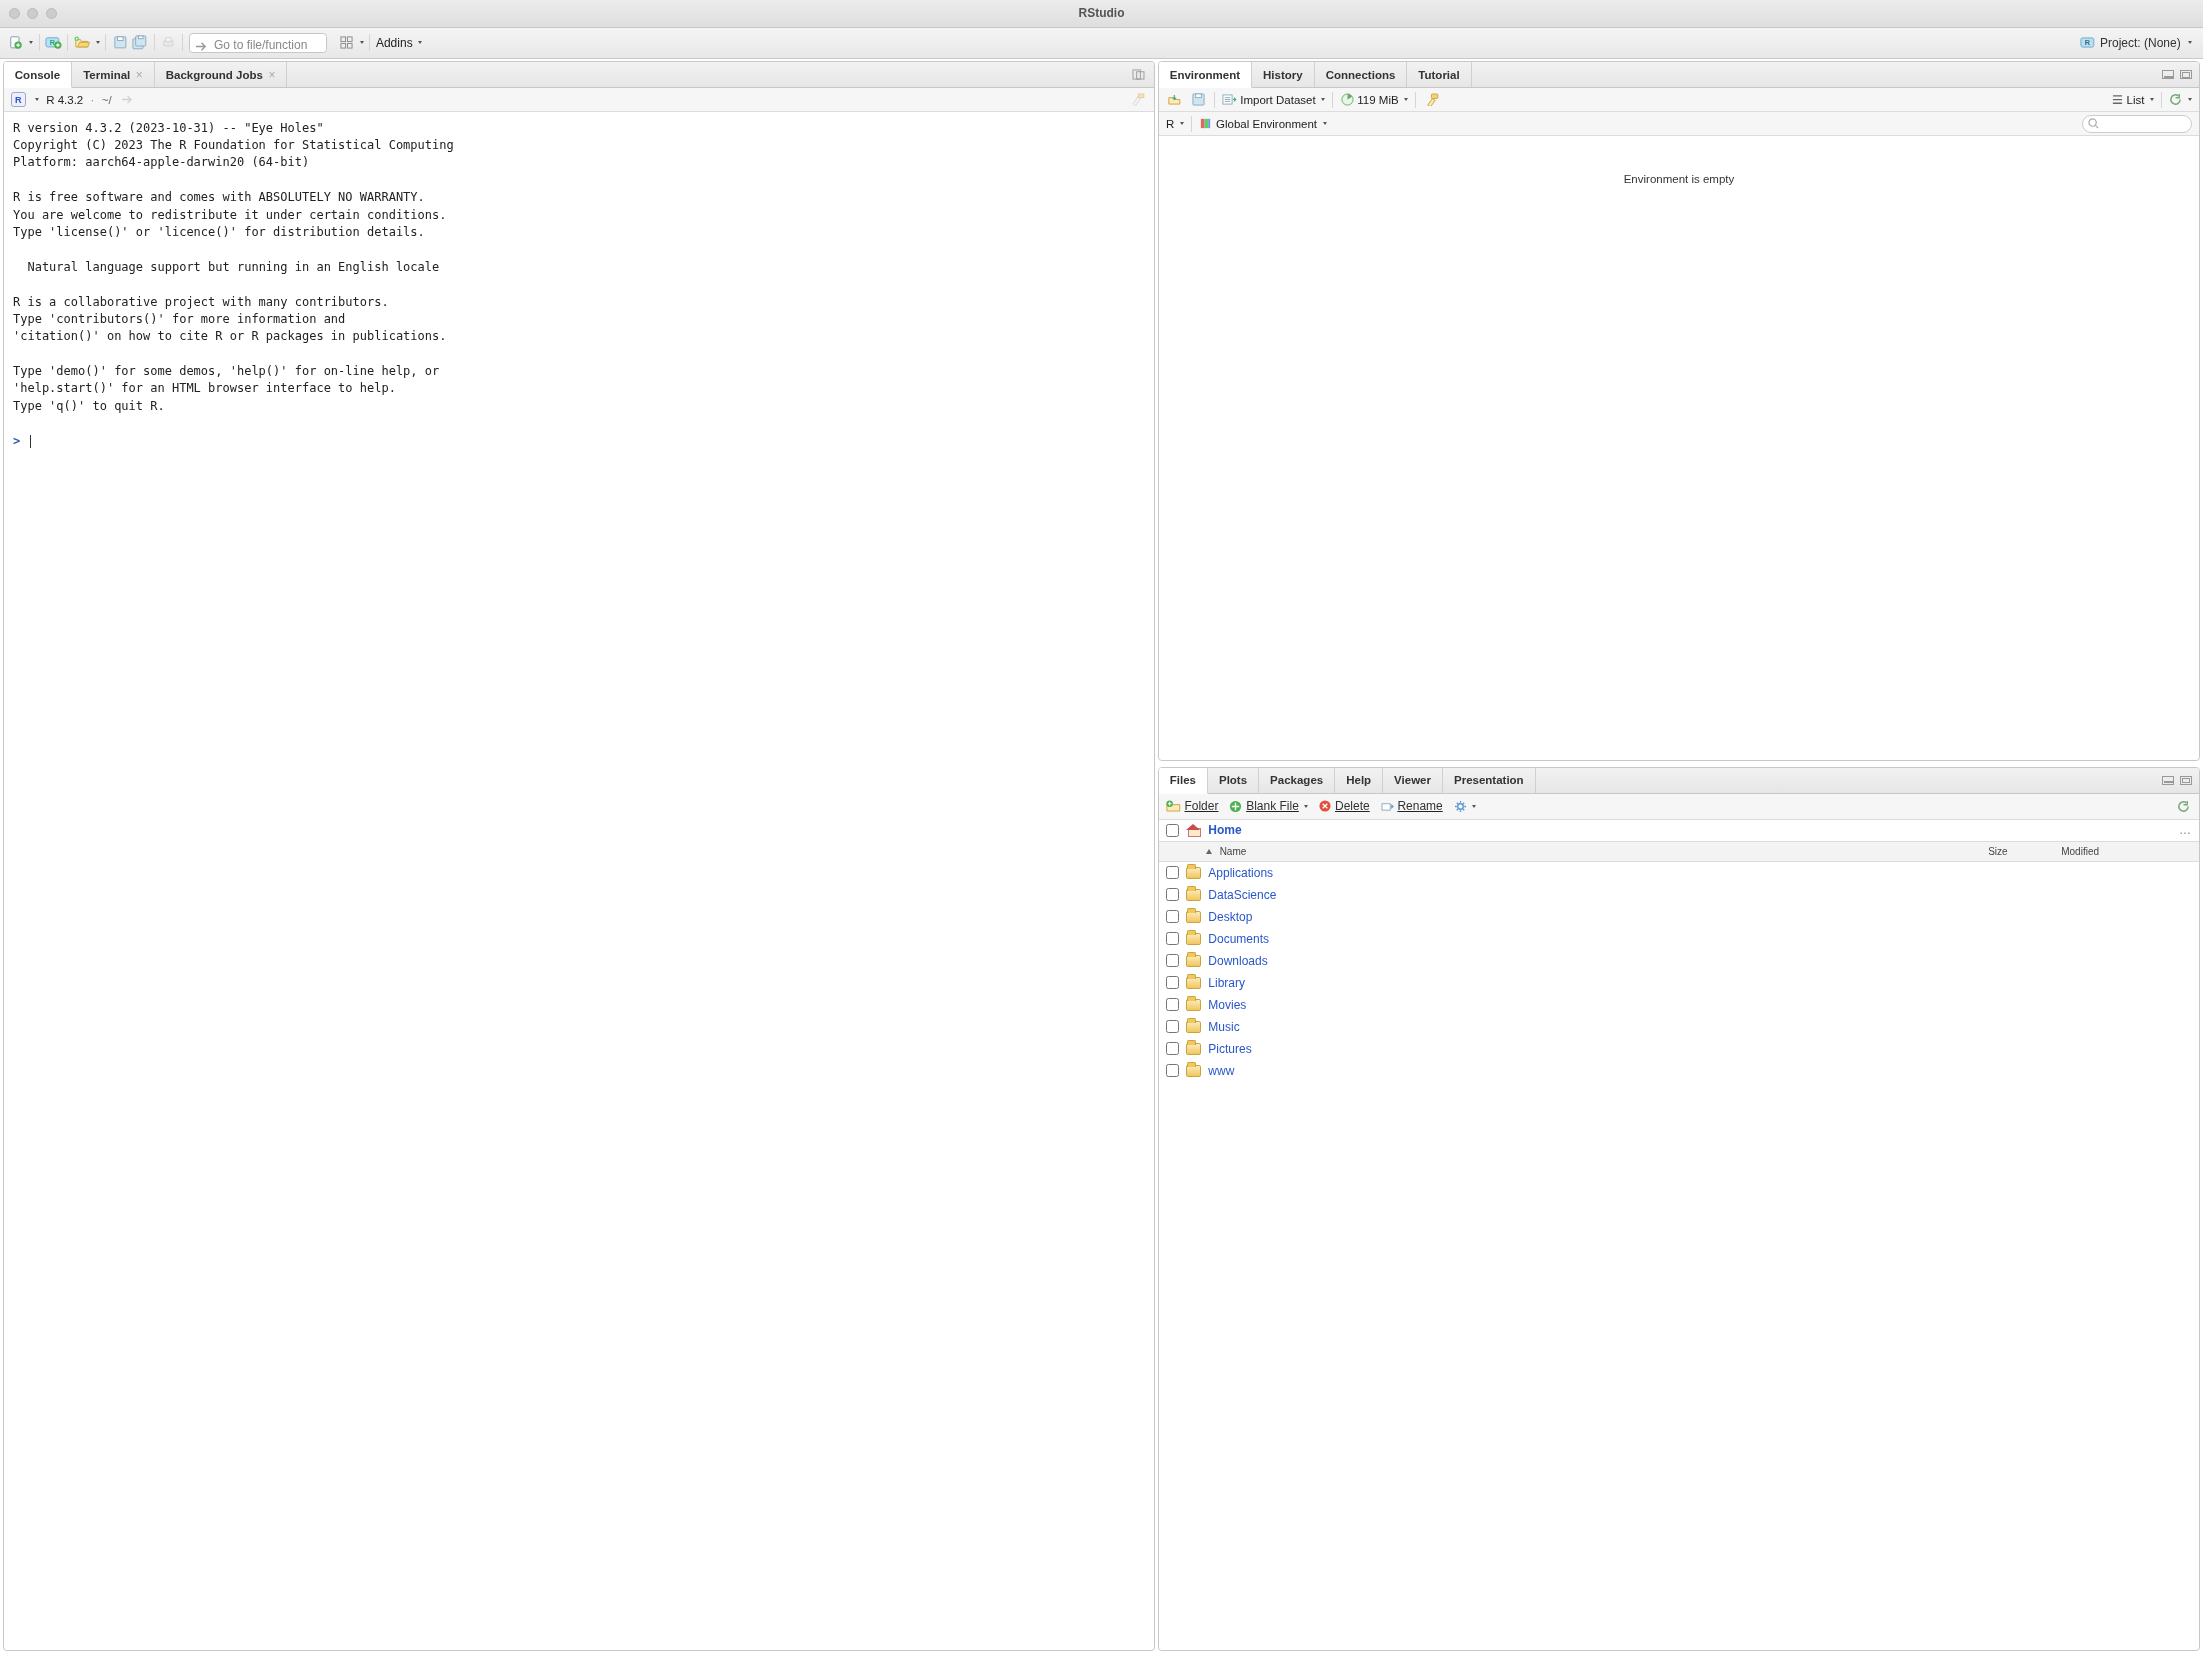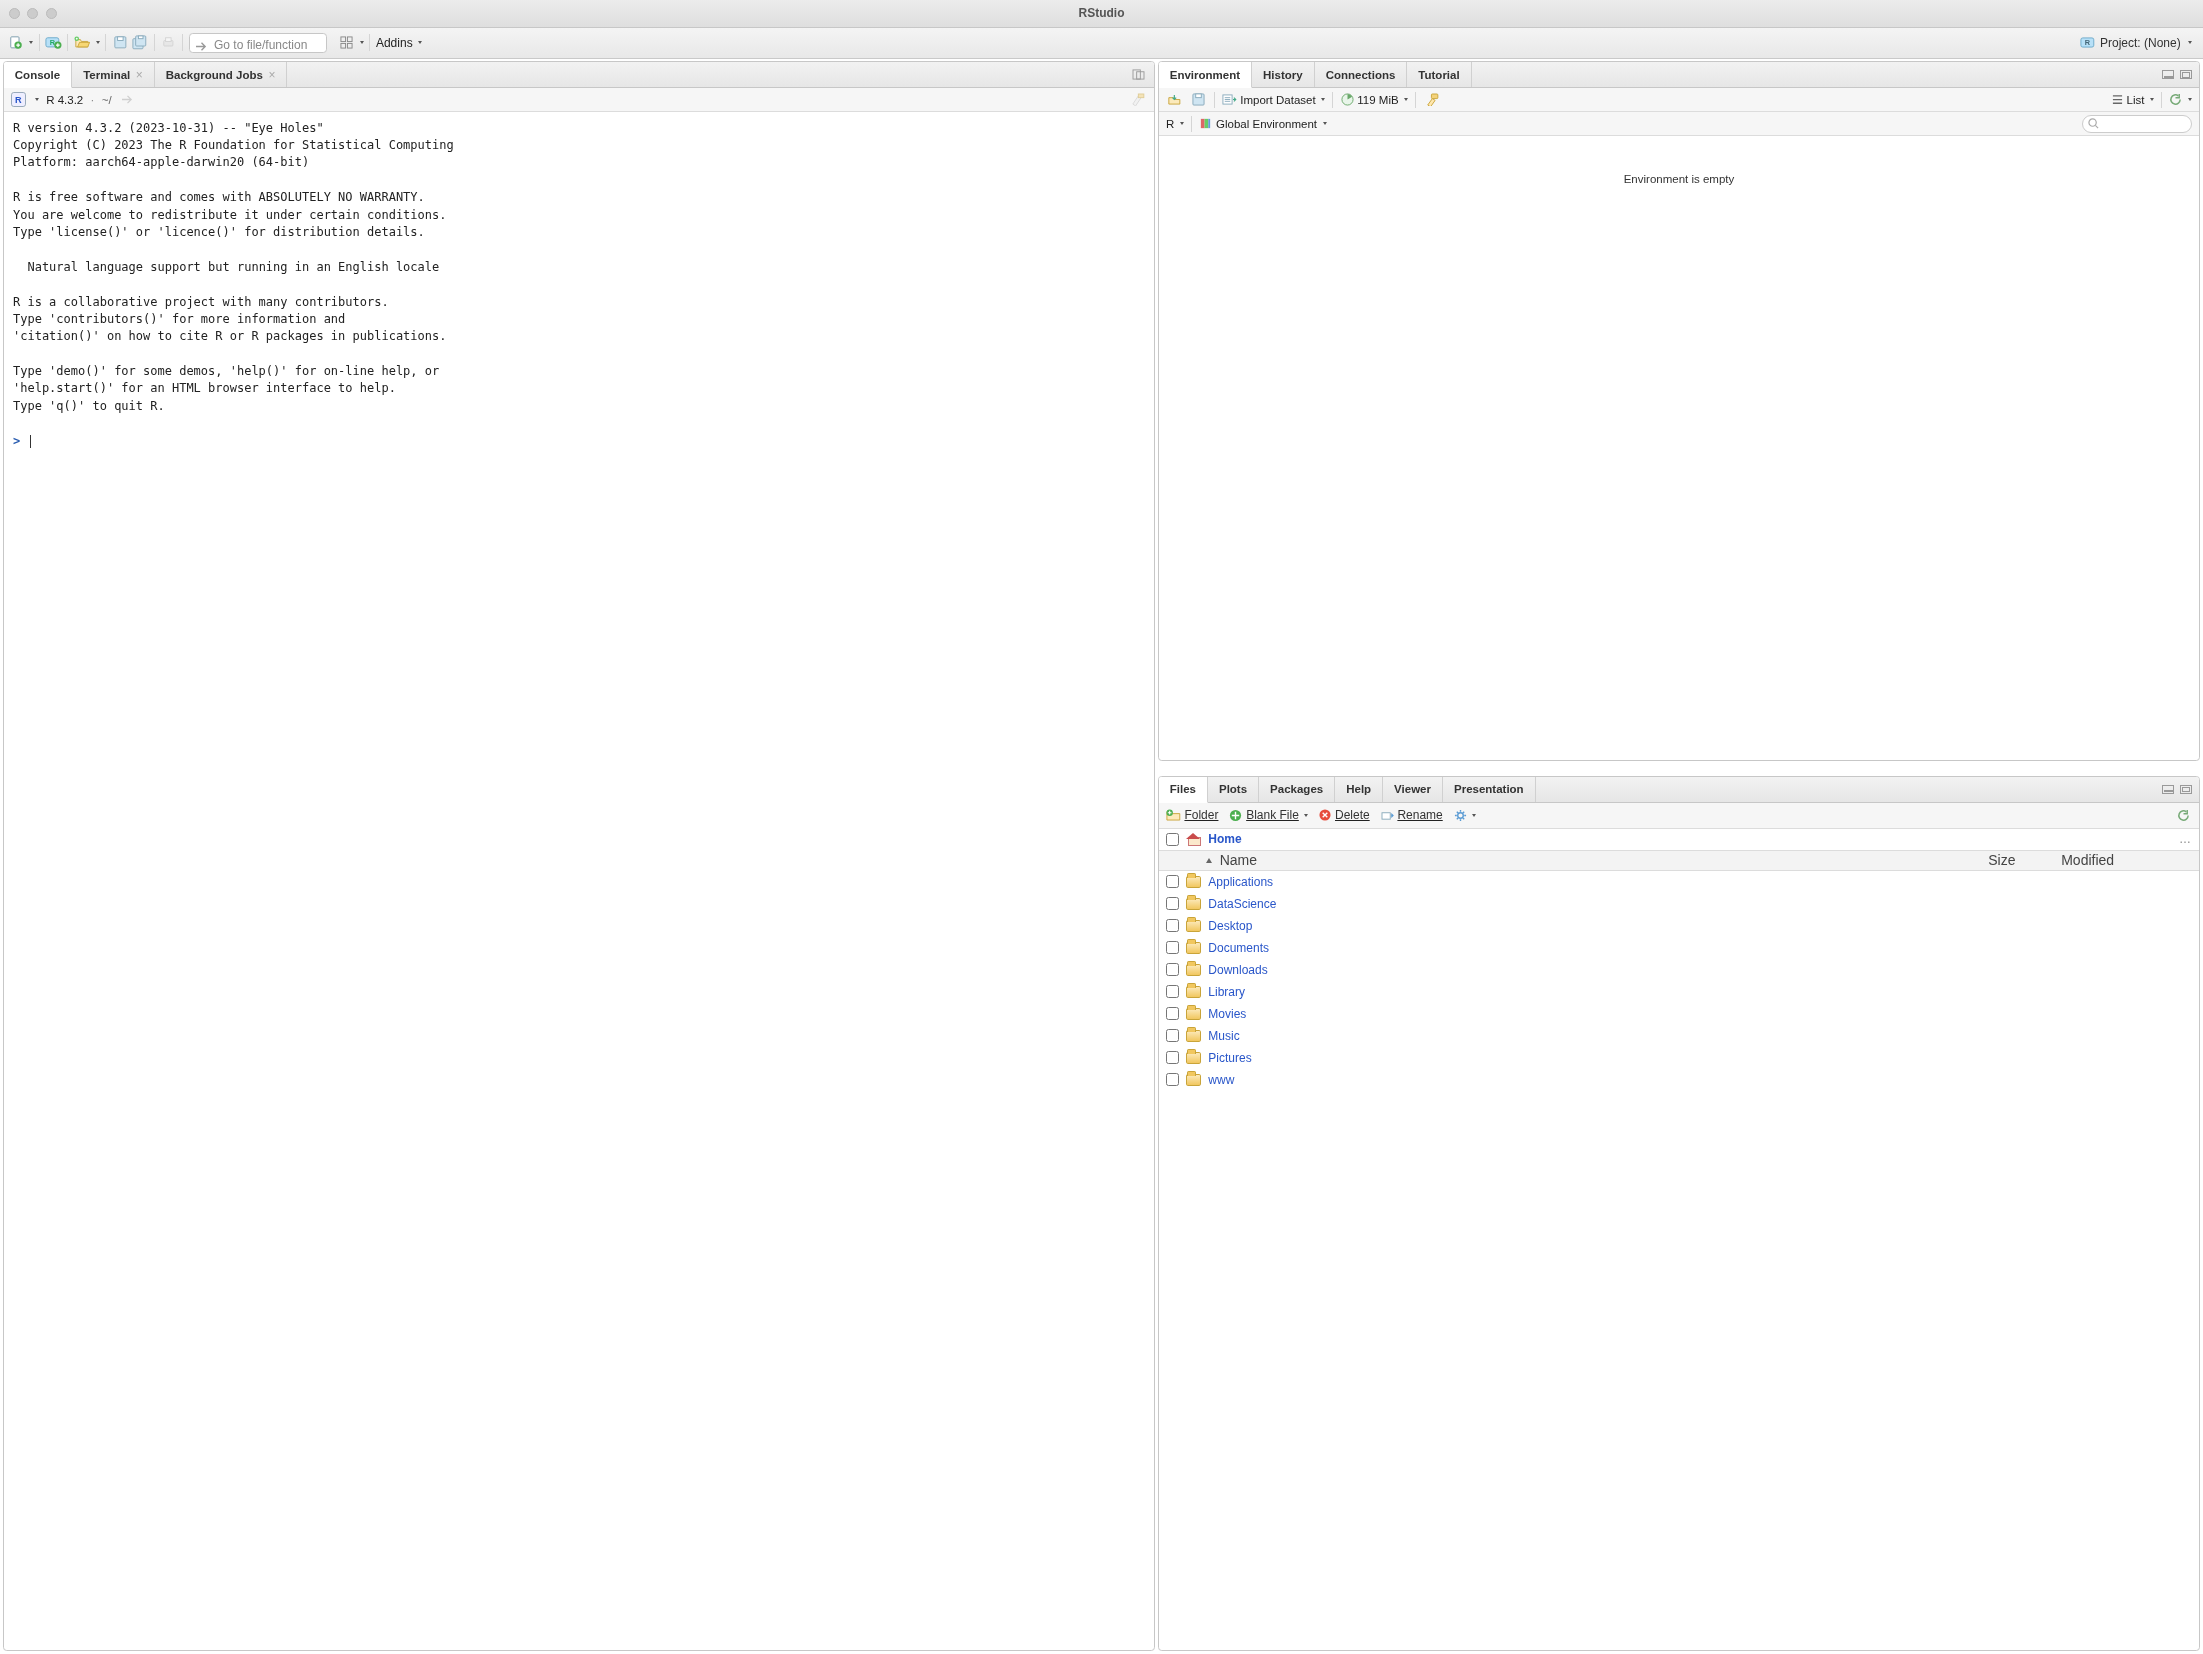--- a/index.html
+++ b/index.html
@@ -16,21 +16,21 @@
   .tb-group:last-child{border-right:none;}
   .ibtn { width:16.5px; height:16.5px; display:flex; align-items:center; justify-content:center; border-radius:2.8px; cursor:pointer;}
   .dd-caret { width:0;height:0; border-left:2.8px solid transparent; border-right:2.8px solid transparent; border-top:3.7px solid #555; margin-left:1.8px;}
   .goto { flex:0 0 138px; height:20px; background:#fff; border:0.9px solid #c7c7c7; border-radius:3.7px; display:flex; align-items:flex-end; padding:0 5.5px; gap:5.5px; color:#888;}
   .spacer { flex:1;}
   .proj { display:flex; align-items:center; gap:5.5px; color:#333; cursor:pointer; padding:1.8px 3.7px;}
   
   .body { flex:1; display:flex; min-height:0; padding:2.8px; gap:2.8px;}
   .col { display:flex; flex-direction:column; min-height:0;}
   .col.left{flex:1.05;}
-  .col.right{flex:0.95; gap:15px;}
+  .col.right{flex:0.95; gap:6px;}
   .panel { flex:1; border:0.9px solid #c7c7c7; border-radius:3.7px; background:#fff; display:flex; flex-direction:column; min-height:0; overflow:hidden;}
   .panel.short{flex:0 0 44%;}
   .panel.tall{flex:1;}
   .tabs { height:26px; background:linear-gradient(#f2f2f2,#e6e6e6); border-bottom:0.9px solid #c7c7c7; display:flex; align-items:stretch;}
   .tab { padding:0 11px; display:flex; align-items:center; gap:5.5px; border-right:0.9px solid #d0d0d0; color:#333; cursor:pointer; font-weight:600; font-size:11.5px;}
   .tab.active{ background:#fff; border-bottom:0.9px solid #fff; margin-bottom:-0.9px; border-top:0;}
   .tab .x{color:#aaa; font-weight:normal; font-size:12px;}
   .tabs .flex{flex:1;}
   .tabs .corner{display:flex; align-items:center; gap:5.5px; padding:0 7.3px; color:#888;}
   .subbar { height:24px; border-bottom:0.9px solid #dcdcdc; display:flex; align-items:center; padding:0 7.3px; gap:7.3px; background:#f6f6f6; font-size:11.5px;}
@@ -39,21 +39,21 @@
   .prompt { color:#2a5db0; font-weight:bold;}
   .cursor { display:inline-block; width:0.9px; height:13px; background:#333; vertical-align:middle; margin-left:2.8px;}
   
   .env-empty{flex:1; display:flex; align-items:flex-start; justify-content:center; padding-top:37px; color:#333; font-size:11.5px;}
   .searchbox{ margin-left:auto; width:110px; height:18.4px; border:0.9px solid #ccc; border-radius:9.2px; display:flex; align-items:center; padding:0 5.5px; background:#fff;}
   
   .file-toolbar { height:26px; border-bottom:0.9px solid #dcdcdc; display:flex; align-items:center; padding:0 7.3px; gap:11px; background:#f6f6f6;text-decoration:underline;}
   .ft-btn{display:flex; align-items:center; gap:3.7px; cursor:pointer; color:#333;}
   .crumb-row{height:22px; border-bottom:0.9px solid #dcdcdc; display:flex; align-items:center; padding:0 7.3px; gap:7.3px;}
   .crumb-row a{color:#2956c9; text-decoration:none;}
-  .headers{height:20px; border-bottom:0.9px solid #dcdcdc; display:flex; align-items:center; font-size:14px; color:#444; background:#f3f3f3;}
+  .headers{height:20px; border-bottom:0.9px solid #dcdcdc; display:flex; align-items:center; font-size:10px; color:#444; background:#f3f3f3;}
   .headers .c1{flex:0 0 31px;}
   .headers .cname{flex:1; padding-left:16.5px; display:flex; align-items:center; gap:3.7px;}
   .headers .csize{flex:0 0 73px;}
   .headers .cmod{flex:0 0 138px;}
   .file-list{flex:1; overflow:auto;}
   .frow{height:22px; display:flex; align-items:center; padding:0 7.3px; gap:7.3px; font-size:12px;}
   .frow input{margin:0;}
   .frow .fname{color:#2956c9; cursor:pointer;}
   .folder-ico{width:14.7px;height:12px; position:relative;}
   .folder-ico::before{content:""; position:absolute; inset:0; background:linear-gradient(#fceabb,#f1c75f); border:0.9px solid #c9a439; border-radius:1.8px;}

